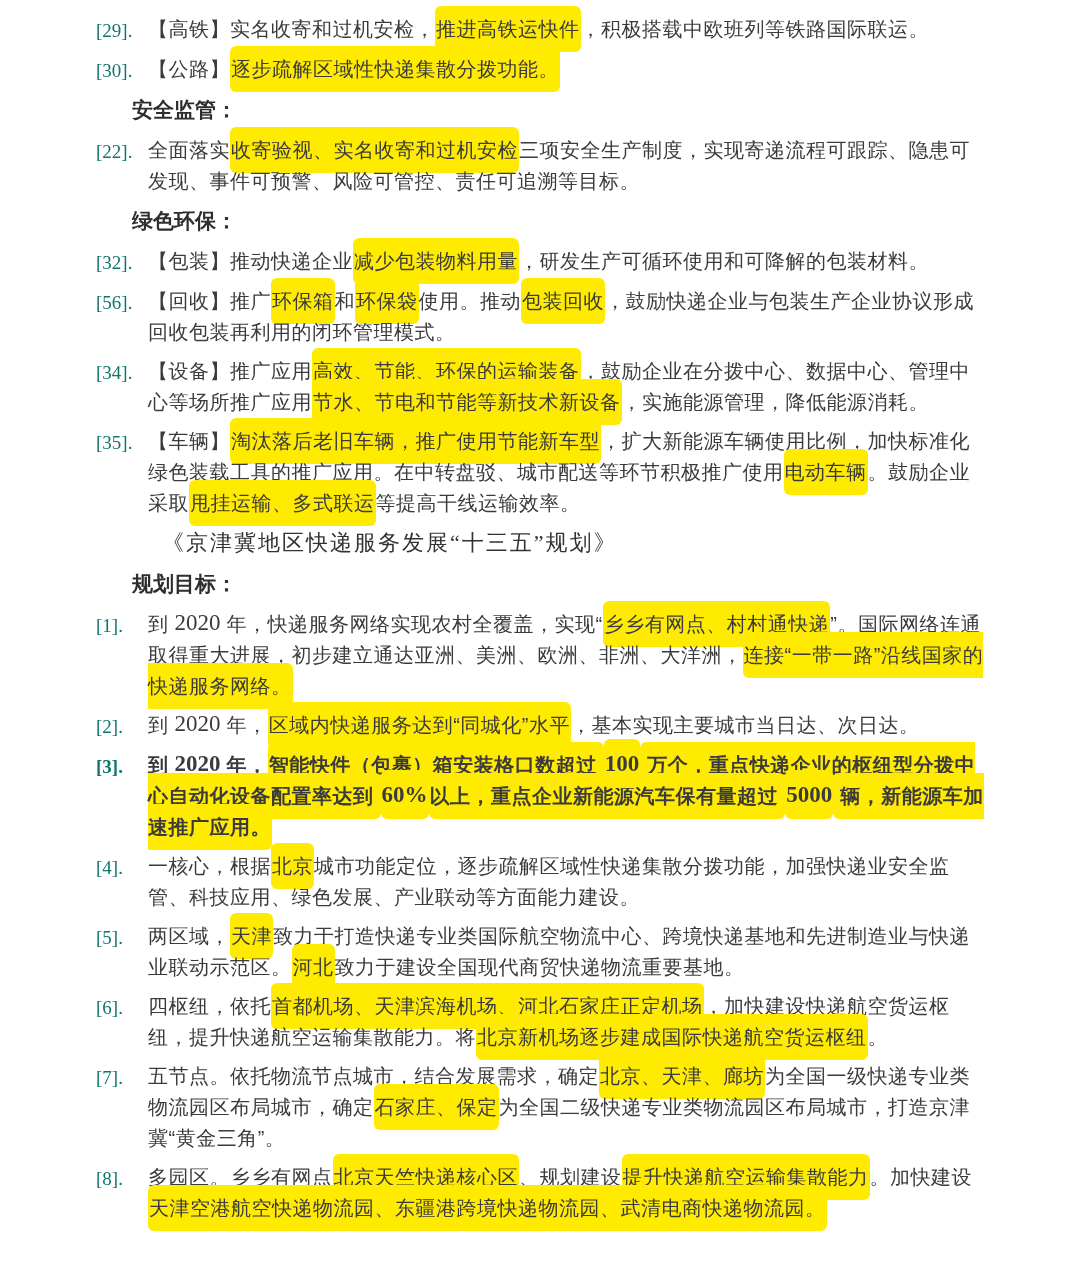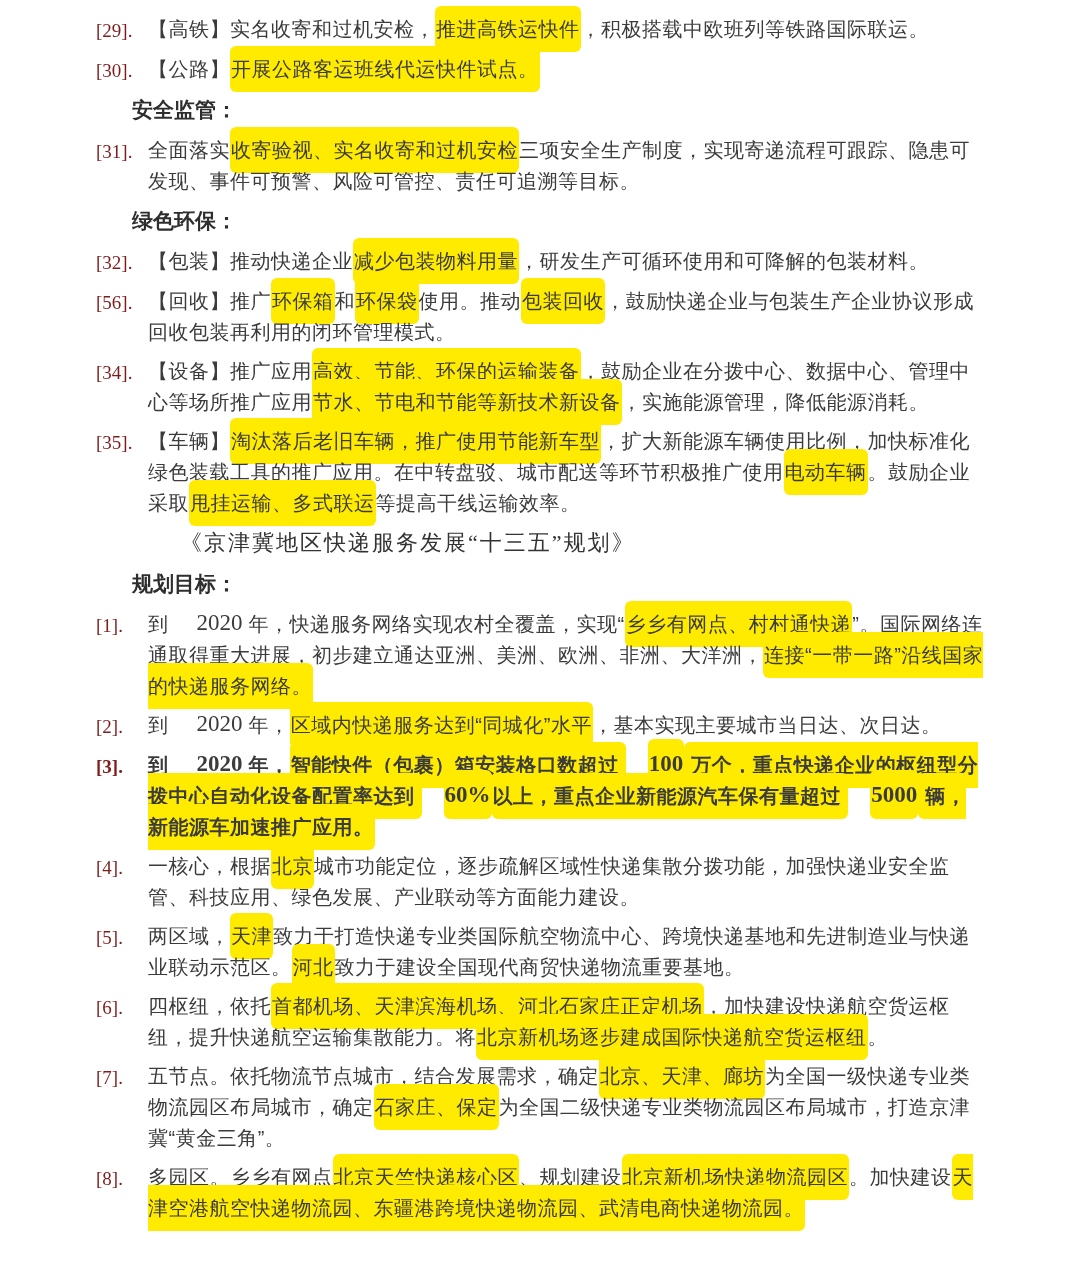--- a/index.html
+++ b/index.html
@@ -8,55 +8,55 @@
   body {
     width: 1080px; height: 1272px; overflow: hidden;
     font-family: "Liberation Sans", "DejaVu Sans", sans-serif;
     color: var(--txt);
   }
   .doc { padding: 14px 94px 0 96px; }
   .para { display: flex; margin-bottom: 8px; font-size: 20px; line-height: 31px; letter-spacing: 0.5px; }
   .num {
     flex: 0 0 52px; width: 52px;
     font-family: "Liberation Serif", "DejaVu Serif", serif;
-    font-size: 19px; letter-spacing: 0; color: #7f1d1d; padding-top: 1px;
+    font-size: 19px; letter-spacing: 0; color: #0f766e; padding-top: 1px;
   }
   .pbody { flex: 1; }
   .heading {
     margin: 2px 0 10px 36px; font-size: 21px; font-weight: 700; line-height: 31px; color: #2e2e2e;
   }
   .doc-title {
-    margin: 2px 0 10px 84px;
+    margin: 2px 0 10px 66px;
     font-family: "Liberation Serif", "DejaVu Serif", serif;
     font-size: 22px; line-height: 31px; letter-spacing: 2px; color: #333;
   }
   .t { }
   .hl { background: var(--hl); padding: 12px 1px; border-radius: 6px; }
   .latin {
     font-family: "Liberation Serif", "DejaVu Serif", serif;
-    font-size: 23px; letter-spacing: 0; position: relative; top: -1px; line-height: 0; margin-left: 22px;
+    font-size: 23px; letter-spacing: 0; position: relative; top: -1px; line-height: 0;
   }
   .bold, .bold .t { font-weight: 700; }
   .bold .num { font-weight: 700; }
 </style>
 </head>
 <body>
 
 <div class="doc">
     <div class="para">
       <span class="num">[29].</span>
       <div class="pbody"><span class="t">【高铁】实名收寄和过机安检，</span><span class="t hl">推进高铁运快件</span><span class="t">，积极搭载中欧班列等铁路国际联运。</span></div>
     </div>
     <div class="para">
       <span class="num">[30].</span>
-      <div class="pbody"><span class="t">【公路】</span><span class="t hl">开展公路客运班线代运快件试点。</span></div>
+      <div class="pbody"><span class="t">【公路】</span><span class="t hl">逐步疏解区域性快递集散分拨功能。</span></div>
     </div>
     <div class="heading">安全监管：</div>
     <div class="para">
-      <span class="num">[31].</span>
+      <span class="num">[22].</span>
       <div class="pbody"><span class="t">全面落实</span><span class="t hl">收寄验视、实名收寄和过机安检</span><span class="t">三项安全生产制度，实现寄递流程可跟踪、隐患可发现、事件可预警、风险可管控、责任可追溯等目标。</span></div>
     </div>
     <div class="heading">绿色环保：</div>
     <div class="para">
       <span class="num">[32].</span>
       <div class="pbody"><span class="t">【包装】推动快递企业</span><span class="t hl">减少包装物料用量</span><span class="t">，研发生产可循环使用和可降解的包装材料。</span></div>
     </div>
     <div class="para">
       <span class="num">[56].</span>
       <div class="pbody"><span class="t">【回收】推广</span><span class="t hl">环保箱</span><span class="t">和</span><span class="t hl">环保袋</span><span class="t">使用。推动</span><span class="t hl">包装回收</span><span class="t">，鼓励快递企业与包装生产企业协议形成回收包装再利用的闭环管理模式。</span></div>
@@ -94,15 +94,15 @@
     <div class="para">
       <span class="num">[6].</span>
       <div class="pbody"><span class="t">四枢纽，依托</span><span class="t hl">首都机场、天津滨海机场、河北石家庄正定机场</span><span class="t">，加快建设快递航空货运枢纽，提升快递航空运输集散能力。将</span><span class="t hl">北京新机场逐步建成国际快递航空货运枢纽</span><span class="t">。</span></div>
     </div>
     <div class="para">
       <span class="num">[7].</span>
       <div class="pbody"><span class="t">五节点。依托物流节点城市，结合发展需求，确定</span><span class="t hl">北京、天津、廊坊</span><span class="t">为全国一级快递专业类物流园区布局城市，确定</span><span class="t hl">石家庄、保定</span><span class="t">为全国二级快递专业类物流园区布局城市，打造京津冀“黄金三角”。</span></div>
     </div>
     <div class="para">
       <span class="num">[8].</span>
-      <div class="pbody"><span class="t">多园区。乡乡有网点</span><span class="t hl">北京天竺快递核心区</span><span class="t">、规划建设</span><span class="t hl">北京新机场快递物流园区</span><span class="t">。加快建设</span><span class="t hl">天津空港航空快递物流园、东疆港跨境快递物流园、武清电商快递物流园。</span></div>
+      <div class="pbody"><span class="t">多园区。乡乡有网点</span><span class="t hl">北京天竺快递核心区</span><span class="t">、规划建设</span><span class="t hl">提升快递航空运输集散能力</span><span class="t">。加快建设</span><span class="t hl">天津空港航空快递物流园、东疆港跨境快递物流园、武清电商快递物流园。</span></div>
     </div>
   </div>
 
 </body></html>

